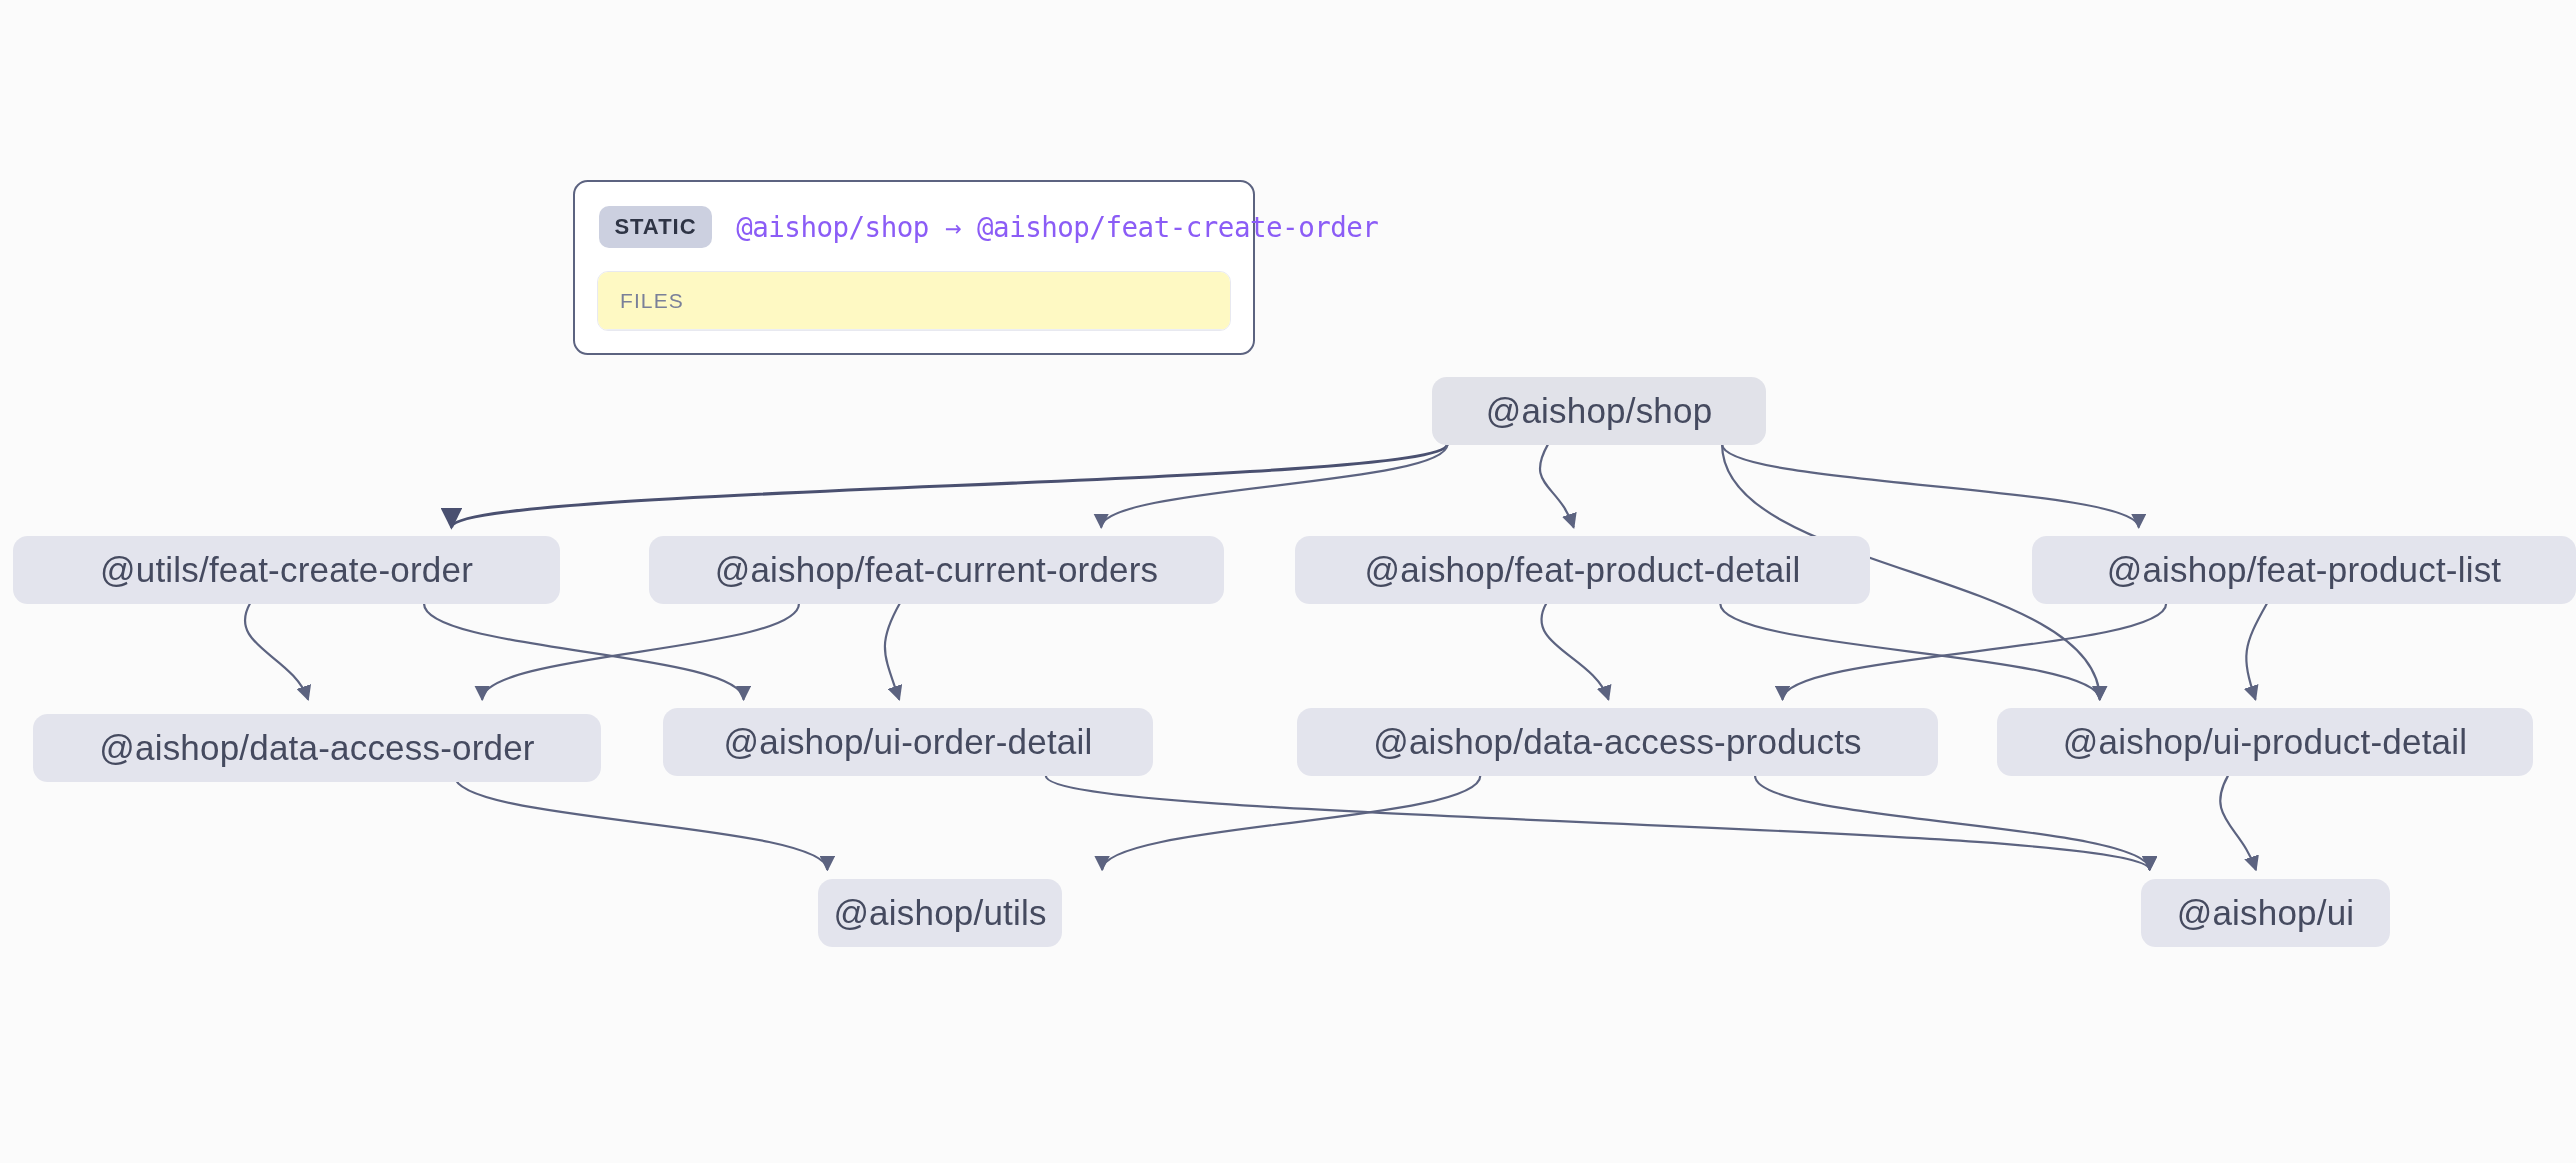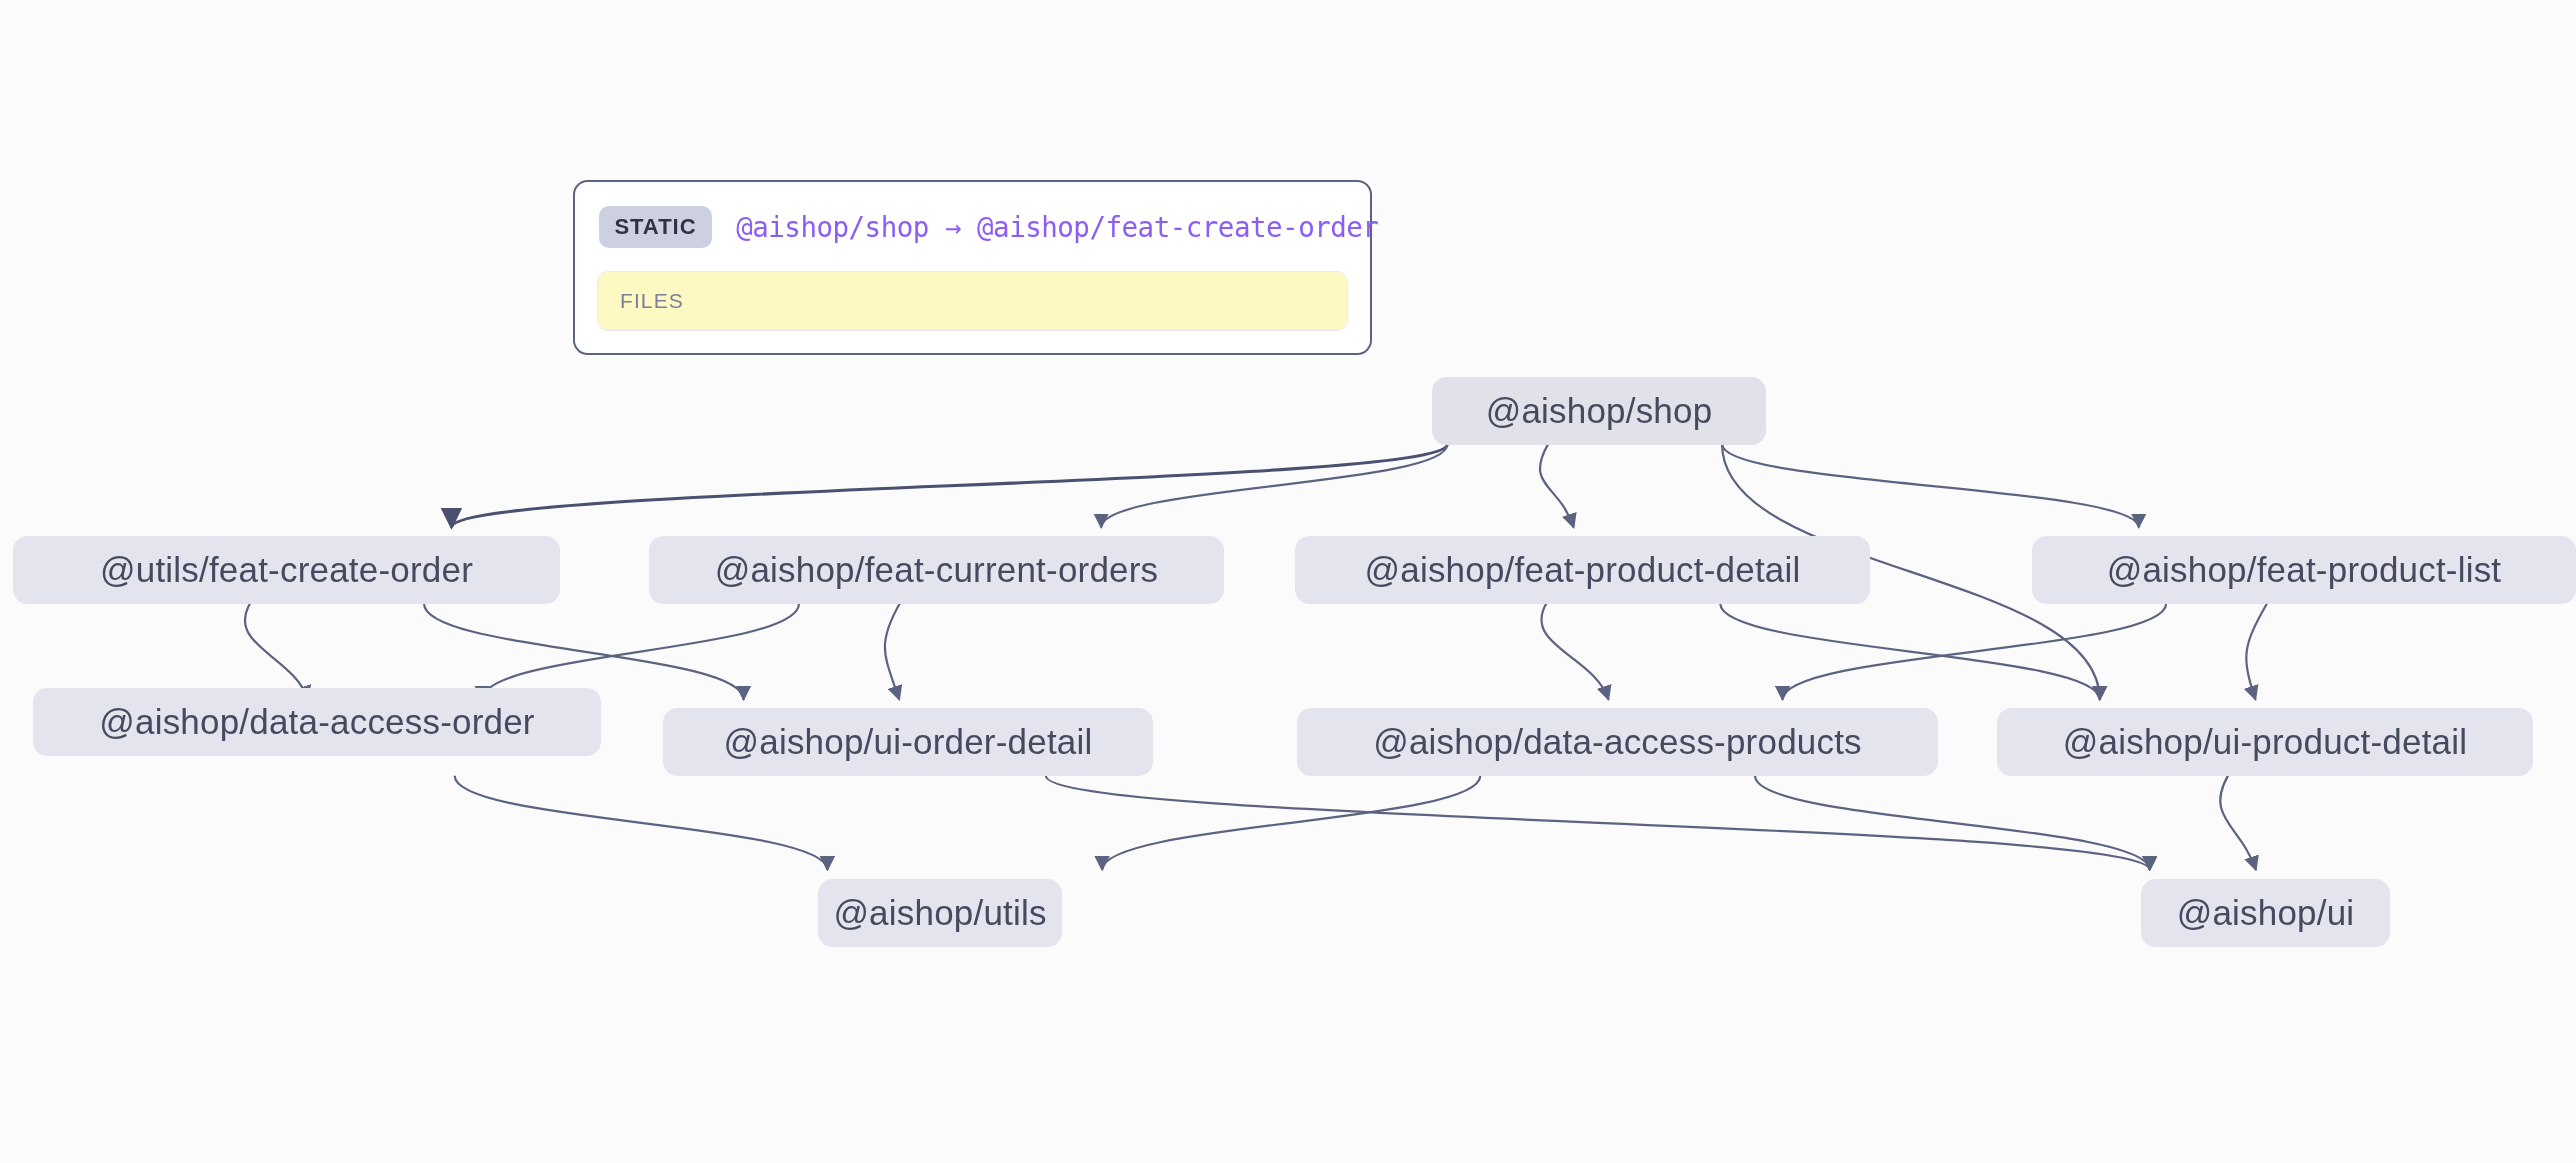--- a/index.html
+++ b/index.html
@@ -46,21 +46,21 @@
     background: #e1e2e9;
   }
   .node-label {
     pointer-events: none;
   }
   
   #tooltip {
     position: absolute;
     left: 573px;
     top: 180px;
-    width: 799px;
+    width: 682px;
     box-sizing: border-box;
     background: #ffffff;
     border: 2.7px solid #5c6380;
     border-radius: 14.7px;
     padding: 20px 22px 22px 22px;
     z-index: 40;
   }
   #tooltip-head {
     display: flex;
     align-items: center;
@@ -150,21 +150,21 @@
       </div>
       <div class="node" style="left: 649px; top: 536px; width: 575px;">
         <span class="node-label">@aishop/feat-current-orders</span>
       </div>
       <div class="node" style="left: 1295px; top: 536px; width: 575px;">
         <span class="node-label">@aishop/feat-product-detail</span>
       </div>
       <div class="node" style="left: 2032px; top: 536px; width: 544px;">
         <span class="node-label">@aishop/feat-product-list</span>
       </div>
-      <div class="node" style="left: 33px; top: 688px; width: 568px;">
+      <div class="node" style="left: 33px; top: 714px; width: 568px;">
         <span class="node-label">@aishop/data-access-order</span>
       </div>
       <div class="node" style="left: 663px; top: 708px; width: 490px;">
         <span class="node-label">@aishop/ui-order-detail</span>
       </div>
       <div class="node" style="left: 1297px; top: 708px; width: 641px;">
         <span class="node-label">@aishop/data-access-products</span>
       </div>
       <div class="node" style="left: 1997px; top: 708px; width: 536px;">
         <span class="node-label">@aishop/ui-product-detail</span>

